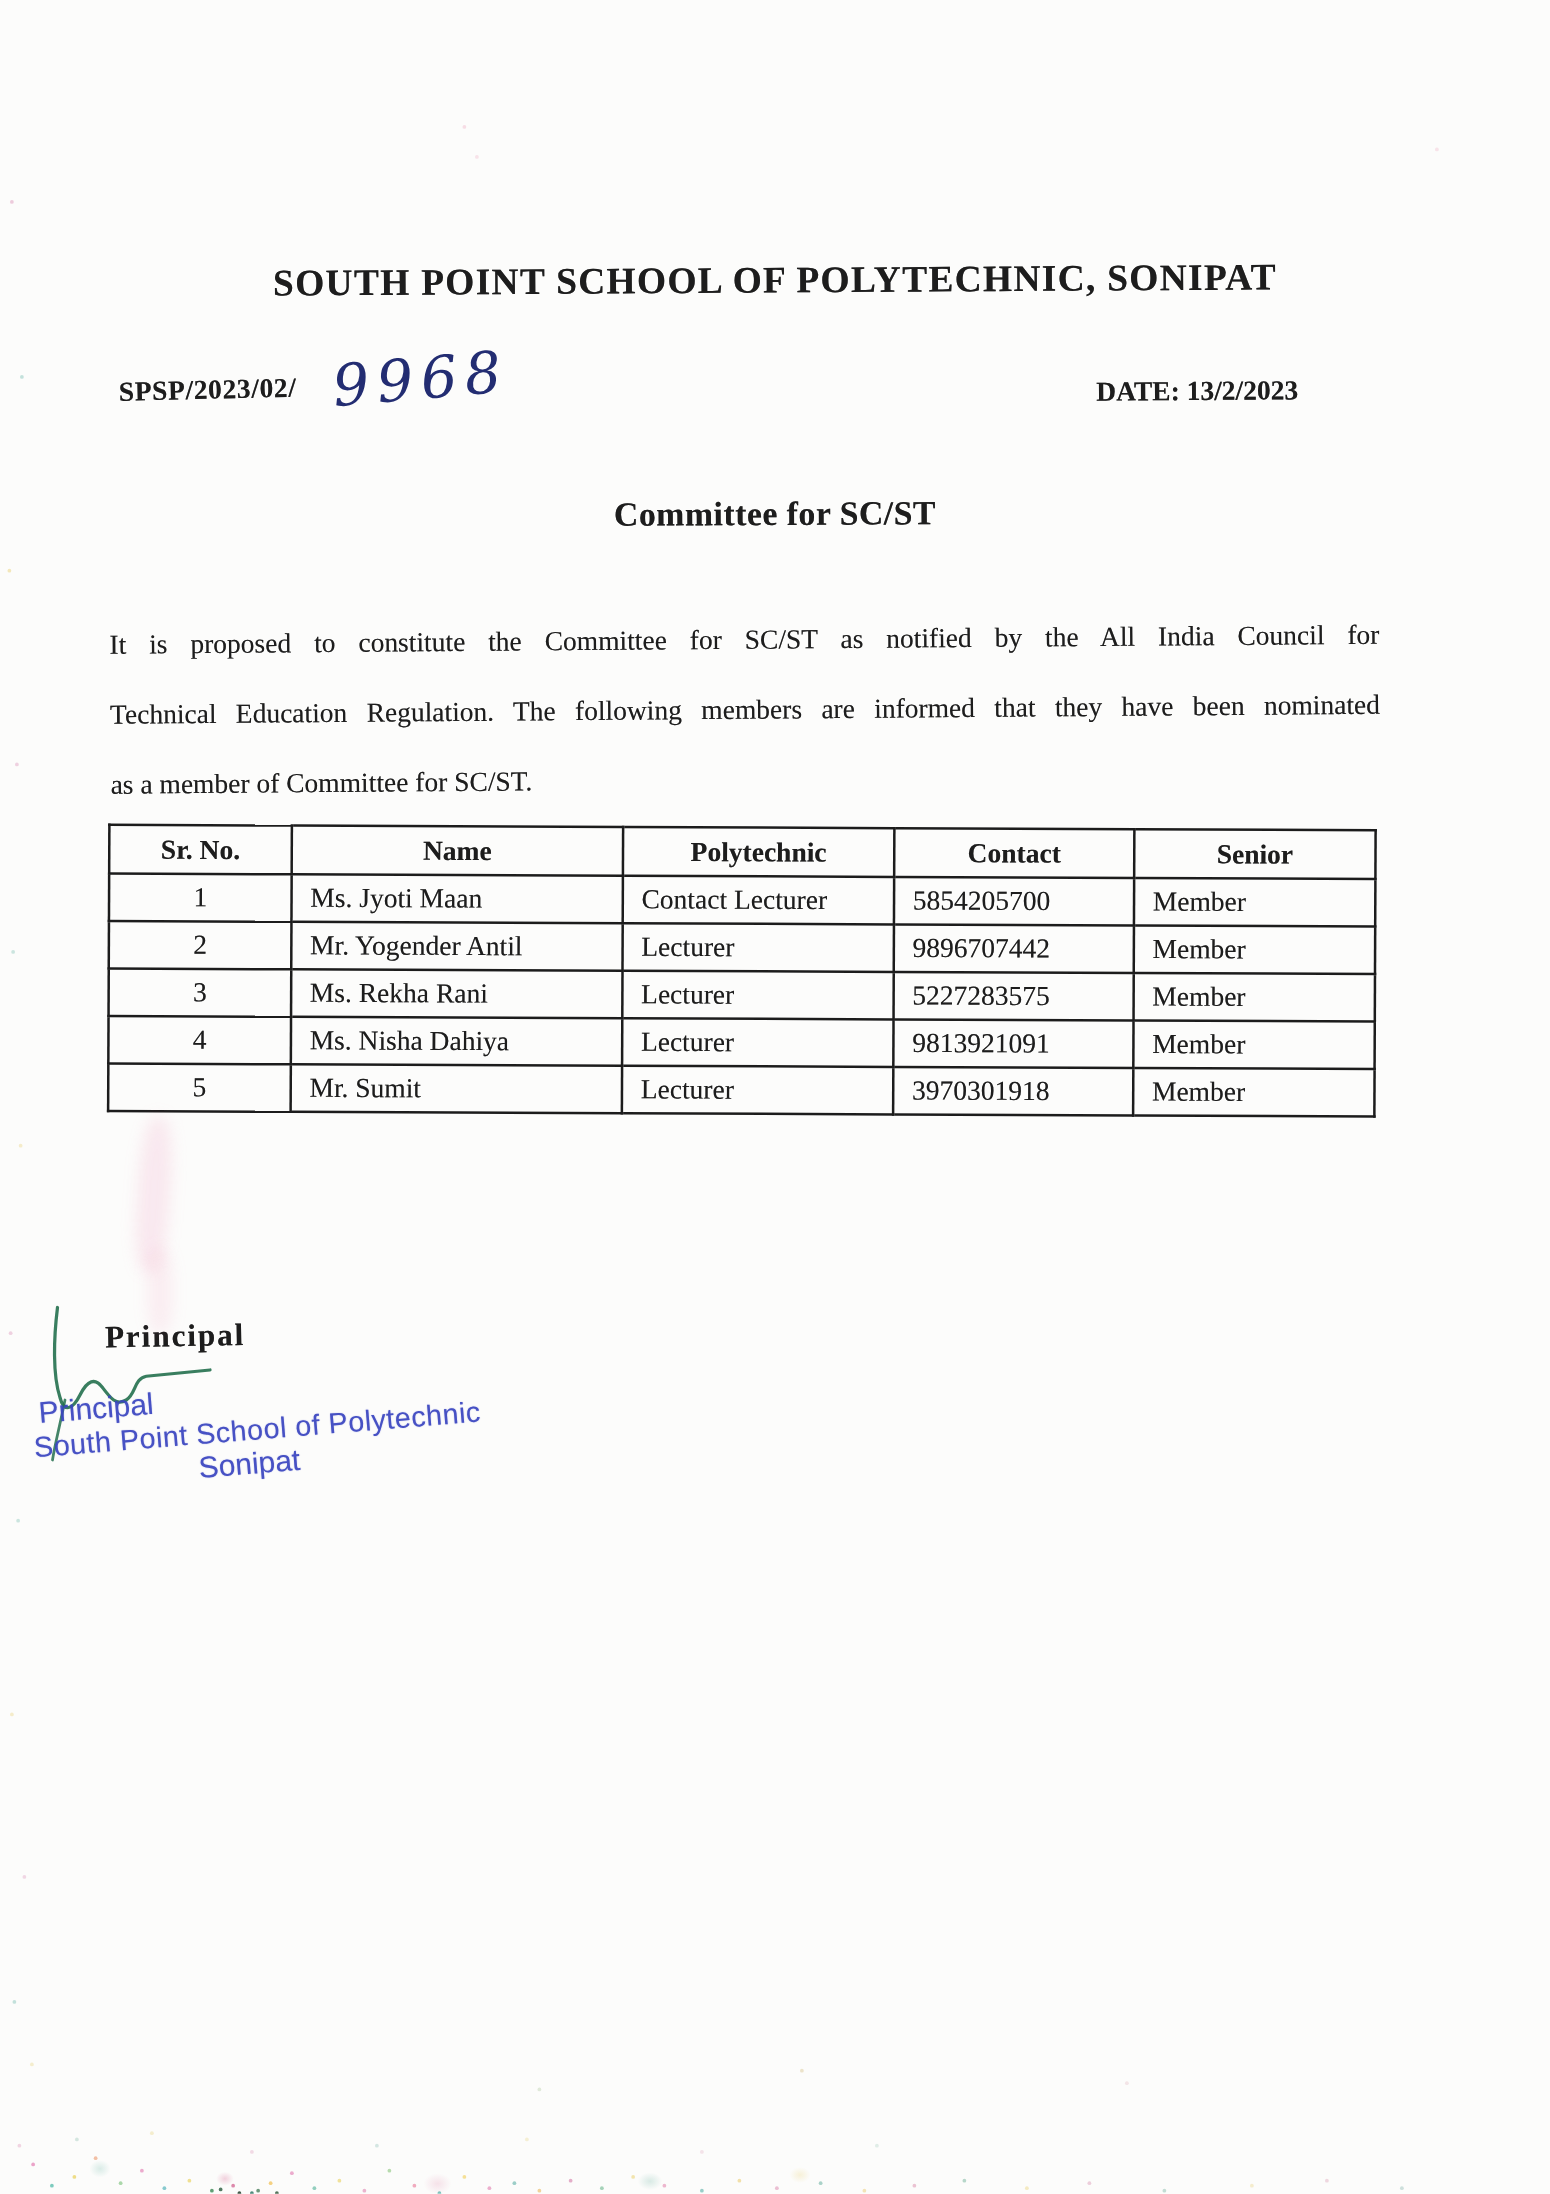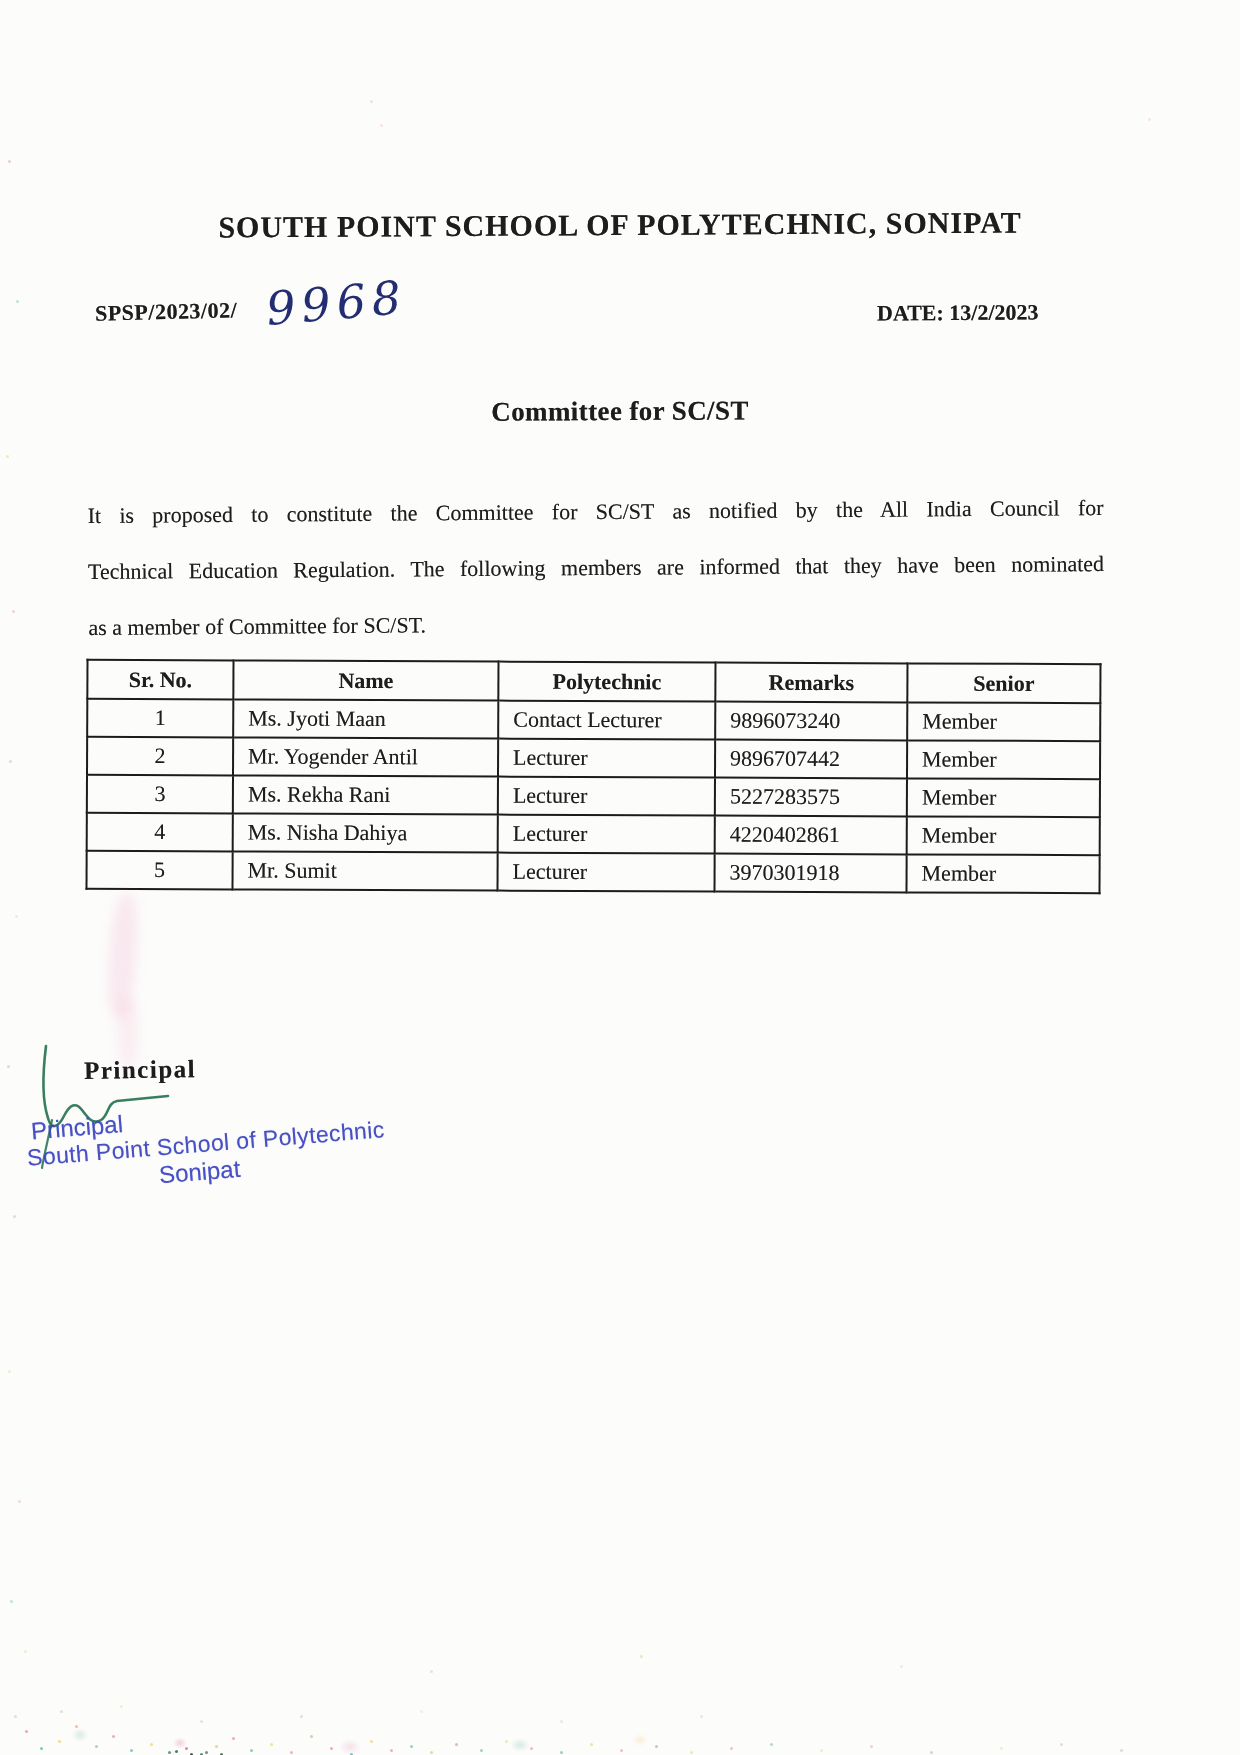--- a/index.html
+++ b/index.html
@@ -161,49 +161,49 @@
         <col style="width:265px">
         <col style="width:217px">
         <col style="width:192px">
         <col style="width:193px">
     </colgroup>
     <tbody>
         <tr>
       <th>Sr. No.</th>
       <th>Name</th>
       <th>Polytechnic</th>
-      <th>Remarks</th>
+      <th>Contact</th>
       <th>Senior</th>
     </tr>
     <tr>
       <td class="sr">1</td>
       <td>Ms. Jyoti Maan</td>
       <td>Contact Lecturer</td>
-      <td>9896073240</td>
+      <td>5854205700</td>
       <td>Member</td>
     </tr>
     <tr>
       <td class="sr">2</td>
       <td>Mr. Yogender Antil</td>
       <td>Lecturer</td>
       <td>9896707442</td>
       <td>Member</td>
     </tr>
     <tr>
       <td class="sr">3</td>
       <td>Ms. Rekha Rani</td>
       <td>Lecturer</td>
       <td>5227283575</td>
       <td>Member</td>
     </tr>
     <tr>
       <td class="sr">4</td>
       <td>Ms. Nisha Dahiya</td>
       <td>Lecturer</td>
-      <td>4220402861</td>
+      <td>9813921091</td>
       <td>Member</td>
     </tr>
     <tr>
       <td class="sr">5</td>
       <td>Mr. Sumit</td>
       <td>Lecturer</td>
       <td>3970301918</td>
       <td>Member</td>
     </tr>
   </tbody>

